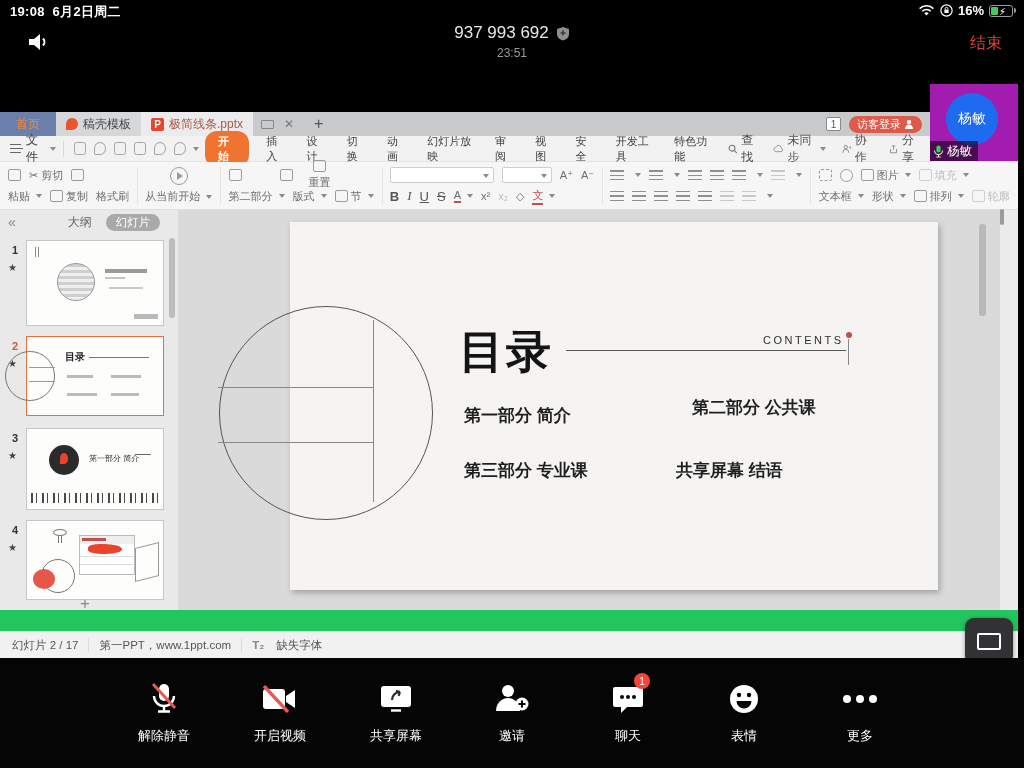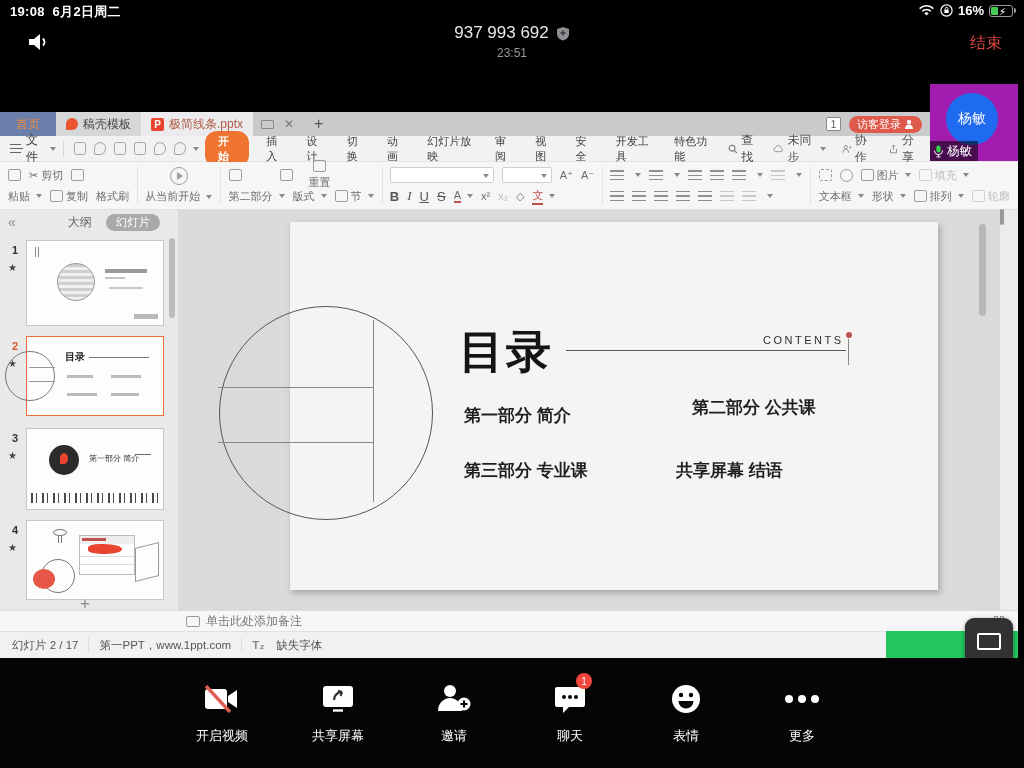--- a/index.html
+++ b/index.html
@@ -116,21 +116,21 @@
 
   #right-rail { left:1000px; top:98px; width:18px; height:400px; background:#ececee; }
   .rail-ic { width:11px; height:11px; border:1.2px solid #9a9a9c; border-radius:2px; margin:8px auto 0; }
 
   
   #notes { left:0; top:498px; width:1018px; height:21px; background:#f7f7f8; border-top:1px solid #ddd;
     display:flex; align-items:center; color:#777; font-size:12px; }
   .note-ic { width:14px; height:11px; border:1.2px solid #999; border-radius:2px; margin:0 6px 0 186px; }
   #notes-grid { margin-left:auto; margin-right:14px; display:grid; grid-template-columns:4px 4px; gap:2px; }
   #notes-grid span { width:4px; height:4px; border:1px solid #999; }
-  #statusbar { left:0; top:519px; width:886px; height:27px; background:#f1f1f2; border-top:1px solid #e0e0e1;
+  #statusbar { left:0; top:519px; width:1018px; height:27px; background:#f1f1f2; border-top:1px solid #e0e0e1;
     display:flex; align-items:center; font-size:11.5px; color:#555; }
   .sdiv { width:1px; height:14px; background:#dcdcdd; margin:0 10px; }
   #status-right { margin-left:auto; display:flex; align-items:center; gap:8px; padding-right:14px; }
   .view-ic { width:16px; height:13px; border:1.3px solid #8e8e90; border-radius:2px; }
   .view-ic.on { background:#d7d7d8; box-shadow:0 0 0 3px #d7d7d8; }
   .grid4 { display:grid; grid-template-columns:6px 6px; gap:2px; }
   .grid4 span { width:6px; height:5px; border:1px solid #8e8e90; }
   .minus { width:10px; height:2px; background:#777; }
   .sl-track { width:88px; height:2px; background:#bdbdbe; position:relative; }
   .sl-knob { position:absolute; left:36px; top:-6px; width:13px; height:13px; border:1.5px solid #8a8a8c;
@@ -531,30 +531,20 @@
       <div class="section-txt" style="left:286px;top:249px;">第三部分  专业课</div>
       <div class="section-txt" style="left:498px;top:249px;">共享屏幕  结语</div>
       <div id="canvas-scroll"></div>
     </div>
 
     <div id="right-rail" class="abs">
       <span class="rail-ic"></span>
       <span class="rail-ic"></span>
     </div>
 
-    <div id="notes" class="abs">
-      <span class="note-ic"></span>
-      <span>单击此处添加备注</span>
-      <span id="notes-grid">
-          <span></span>
-          <span></span>
-          <span></span>
-          <span></span>
-        </span>
-    </div>
 
     <div id="statusbar" class="abs">
       <span style="margin-left:12px;">幻灯片 2 / 17</span>
       <span class="sdiv"></span>
       <span>第一PPT，www.1ppt.com</span>
       <span class="sdiv"></span>
       <span style="color:#888;font-weight:bold;margin-right:12px;">T₂</span>
       <span>缺失字体</span>
     </div>
   </div>
@@ -573,20 +563,31 @@
     </div>
   </div>
 
   <div id="float-btn" class="abs">
     <span></span>
   </div>
 
   <div id="bottom-bar" class="abs">
     <div class="tb-item">
       <span class="tb-ic">
+        <svg width="30" height="34" viewBox="0 0 30 34">
+          <rect x="10" y="2" width="10" height="17" rx="5" fill="#fff"></rect>
+          <path d="M5 14 a10 10 0 0 0 20 0" stroke="#fff" stroke-width="2.4" fill="none"></path>
+          <path d="M15 24 v5 M9 29.5 h12" stroke="#fff" stroke-width="2.4"></path>
+          <path d="M4 2 L26 26" stroke="#e05c54" stroke-width="3"></path>
+        </svg>
+      </span>
+      <span class="tb-label">解除静音</span>
+    </div>
+    <div class="tb-item">
+      <span class="tb-ic">
         <svg width="38" height="28" viewBox="0 0 38 28">
           <rect x="2" y="4" width="22" height="20" rx="3" fill="#fff"></rect>
           <path d="M25 11 L34 5 V23 L25 17 Z" fill="#fff"></path>
           <path d="M3 1 L27 27" stroke="#e05c54" stroke-width="3.4"></path>
         </svg>
       </span>
       <span class="tb-label">开启视频</span>
     </div>
     <div class="tb-item">
       <span class="tb-ic">

